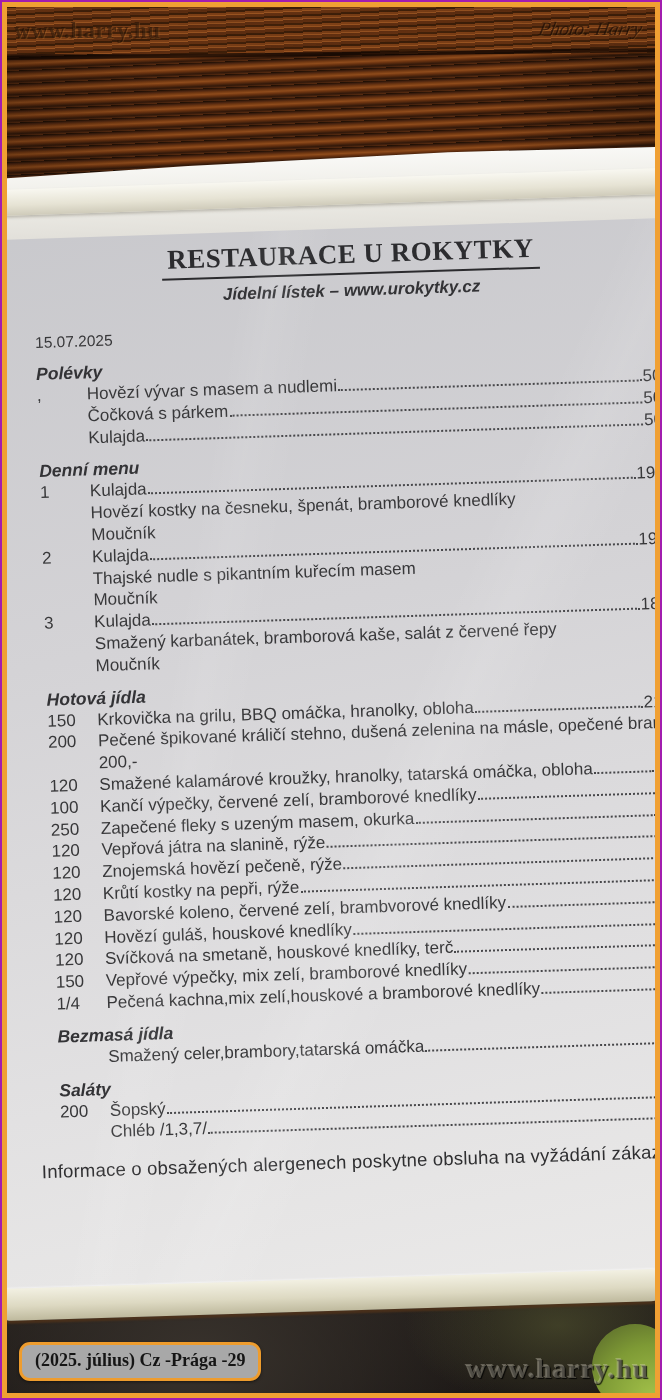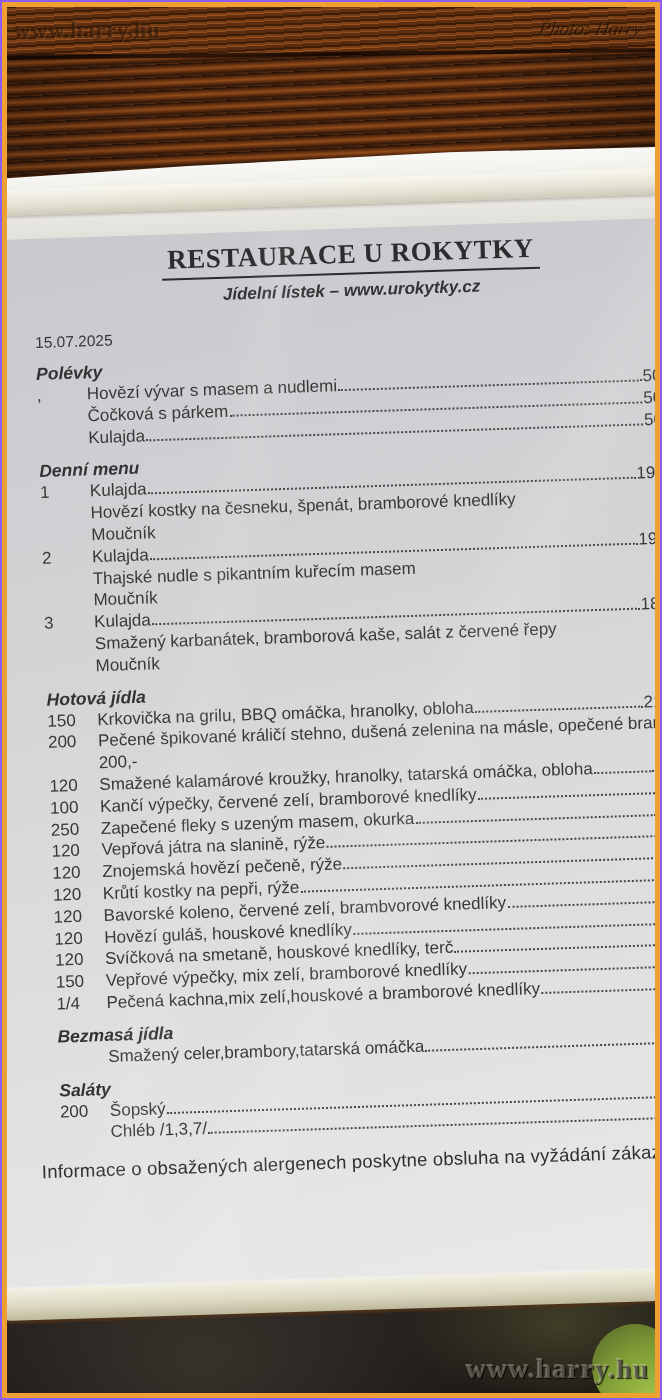--- a/index.html
+++ b/index.html
@@ -1,18 +1,18 @@
 <!DOCTYPE html>
 <html><head>
 <meta charset="utf-8">
 <style>
   html,body{margin:0;padding:0;}
   body{width:662px;height:1400px;position:relative;overflow:hidden;background:#c6c6c6;
        font-family:"Liberation Sans",sans-serif;}
-  .frame{position:absolute;inset:0;background:#8b5cf6;padding-left:20px;}
+  .frame{position:absolute;inset:0;background:#a21caf;padding-left:20px;}
   .photo{position:absolute;inset:2px;border:5px solid #f0a033;overflow:hidden;background:#d4d3d6;}
 
   
   .wood{position:absolute;top:-1px;left:-1px;right:-1px;height:174px;z-index:5;
     clip-path:polygon(0 0,100% 0,100% 81%,68% 84%,28% 92%,0 99%);
     filter:drop-shadow(0 4px 3px rgba(40,12,28,.55));
     background:
       linear-gradient(92deg, rgba(0,0,0,.20), rgba(0,0,0,0) 25%, rgba(0,0,0,0) 75%, rgba(0,0,0,.25)),
       repeating-linear-gradient(177.5deg,
         #1f0f04 0px,#4a2410 2px,#713812 4px,#8f4c1c 6px,#6b3310 8px,#31180a 11px,#552a10 13px);}
@@ -261,16 +261,19 @@
     <div class="wood">
       <div class="wm-tl">www.harry.hu</div>
       <div class="wm-tr">Photo: Harry</div>
     </div>
 
     <div class="dark-bottom">
       <div class="green"></div>
     </div>
     <div class="sleeve-bottom"></div>
 
+    <div class="badge">
+      <span>(2025. július) Cz -Prága -29</span>
+    </div>
     <div class="wm-br">www.harry.hu</div>
 
   </div>
 </div>
 
 </body></html>

